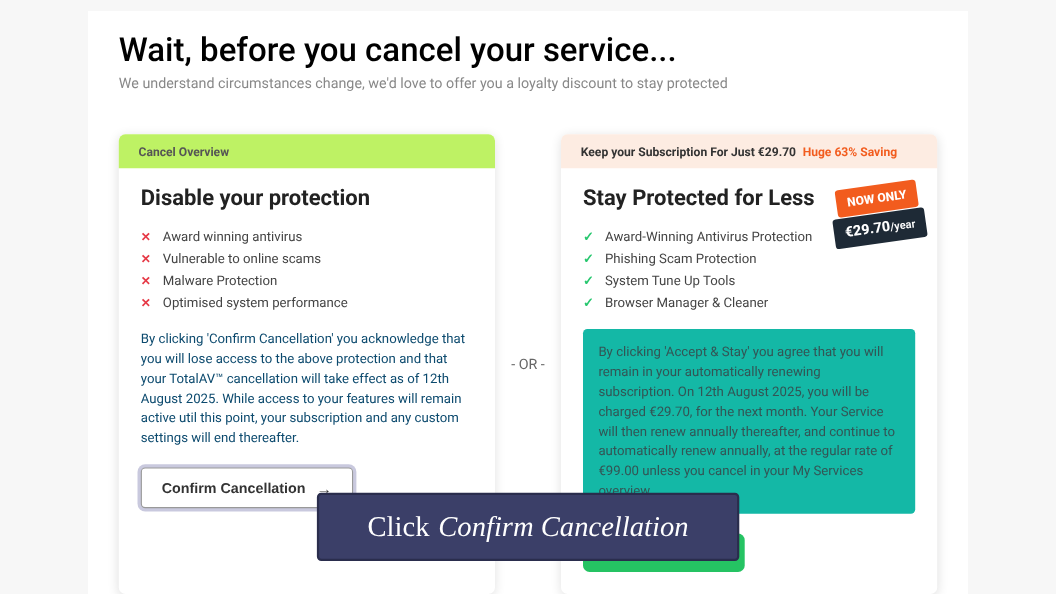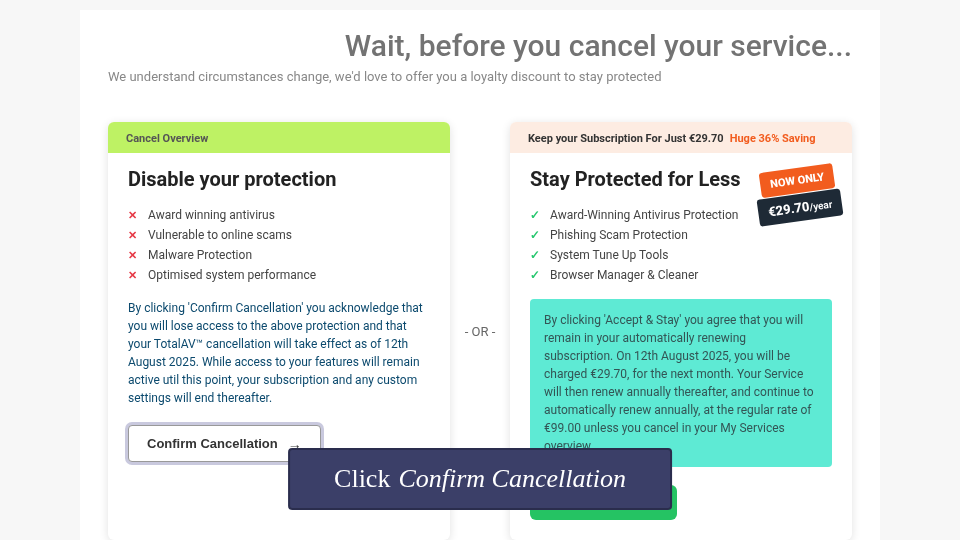--- a/index.html
+++ b/index.html
@@ -14,23 +14,22 @@
   .page {
     background: #fff;
     margin: 10px 80px 0 80px;
     padding: 18px 28px 40px 28px;
     min-height: 520px;
     position: relative;
   }
   .title {
     font-size: 30px;
     font-weight: 500;
-    color: #737373;
+    color: #000000;
     margin-bottom: 6px;
-    text-align: right;
   }
   .subtitle {
     font-size: 13px;
     color: #888;
     margin-bottom: 38px;
   }
   .cards {
     display: flex;
     align-items: stretch;
     gap: 0;
@@ -111,21 +110,21 @@
     width: 12px;
     display: inline-block;
   }
   .disclaimer {
     font-size: 12px;
     color: #0c4a6e;
     line-height: 1.5;
     margin-bottom: 18px;
   }
   .card.right .disclaimer {
-    background: #5eead4;
+    background: #14b8a6;
     padding: 12px 14px;
     border-radius: 4px;
     color: #355;
   }
   .btn {
     display: inline-flex;
     align-items: center;
     gap: 10px;
     border-radius: 6px;
     padding: 10px 18px;
@@ -236,21 +235,21 @@
           <span class="arrow">→</span>
         </button>
       </div>
     </div>
 
     <div class="sep">- OR -</div>
 
     <div class="card right">
       <div class="card-header">
         <span>Keep your Subscription For Just €29.70</span>
-        <span class="saving">Huge 36% Saving</span>
+        <span class="saving">Huge 63% Saving</span>
       </div>
       <div class="card-body">
         <div class="card-title">Stay Protected for Less</div>
 
         <div class="badge-wrap">
           <div class="badge-top">NOW ONLY</div>
           <div class="badge-bottom">
             <span>€29.70</span><span class="per">/year</span>
           </div>
         </div>

